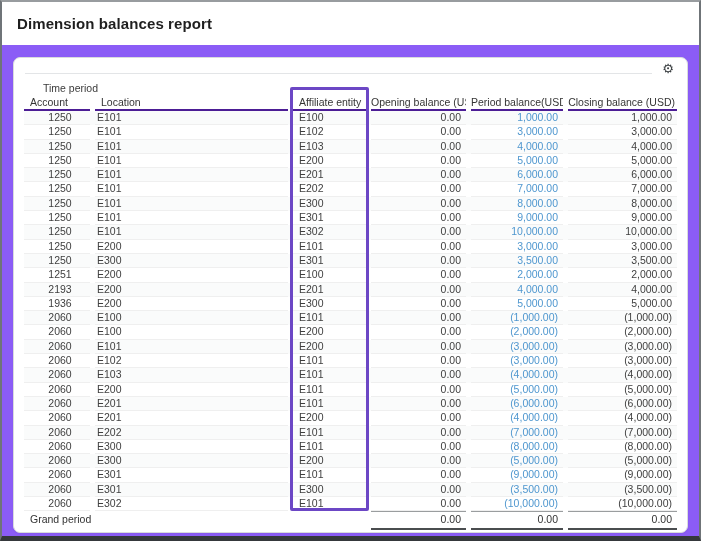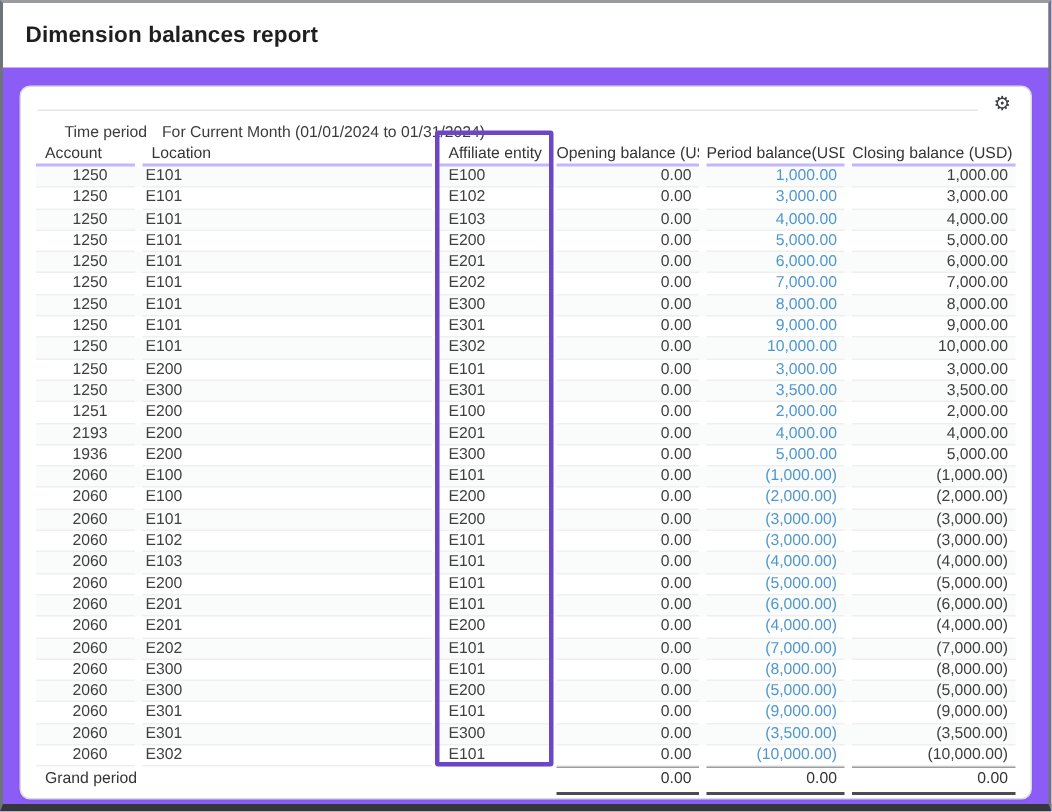--- a/index.html
+++ b/index.html
@@ -41,21 +41,21 @@
     column-gap:5px;
   }
 
   .info-row { height:14px; line-height:13px; font-size:10.5px; color:#3b3b3b;margin-left:13px; }
   .info-label { padding-left:6px; }
   .info-value { grid-column:2 / 7; }
 
   .header-row { height:15px; }
   .header-row .hcell {
     font-size:10.5px; line-height:13px; color:#353535;
-    border-bottom:2px solid #c4b5fd; height:15px; overflow:hidden; white-space:nowrap;
+    border-bottom:2px solid #4c1d95; height:15px; overflow:hidden; white-space:nowrap;
   }
   .hcell.t-left { padding-left:6px; }
   .hcell.t-num { text-align:right; padding-right:2px; }
 
   .rows { }
   .row { height:14.3px; }
   .row:nth-child(odd) { background:#fafbfb; }
   .row .cell {
     font-size:10.5px; line-height:13.5px; color:#3f3f3f;
     border-bottom:1px solid #efefef; overflow:hidden; white-space:nowrap; height:14.3px;
@@ -92,21 +92,20 @@
 
       <div class="toolbar">
         <div class="toolbar-line"></div>
         <span class="gear">⚙</span>
       </div>
 
       <div class="report-body">
 
         <div class="grid info-row">
           <span class="info-label">Time period</span>
-          <span class="info-value">For Current Month (01/01/2024 to 01/31/2024)</span>
         </div>
 
         <div class="grid header-row">
           <span class="hcell t-left">Account</span>
           <span class="hcell t-left">Location</span>
           <span class="hcell t-left">Affiliate entity</span>
           <span class="hcell t-num">Opening balance (USD)</span>
           <span class="hcell t-num">Period balance(USD)</span>
           <span class="hcell t-num">Closing balance (USD)</span>
         </div>

